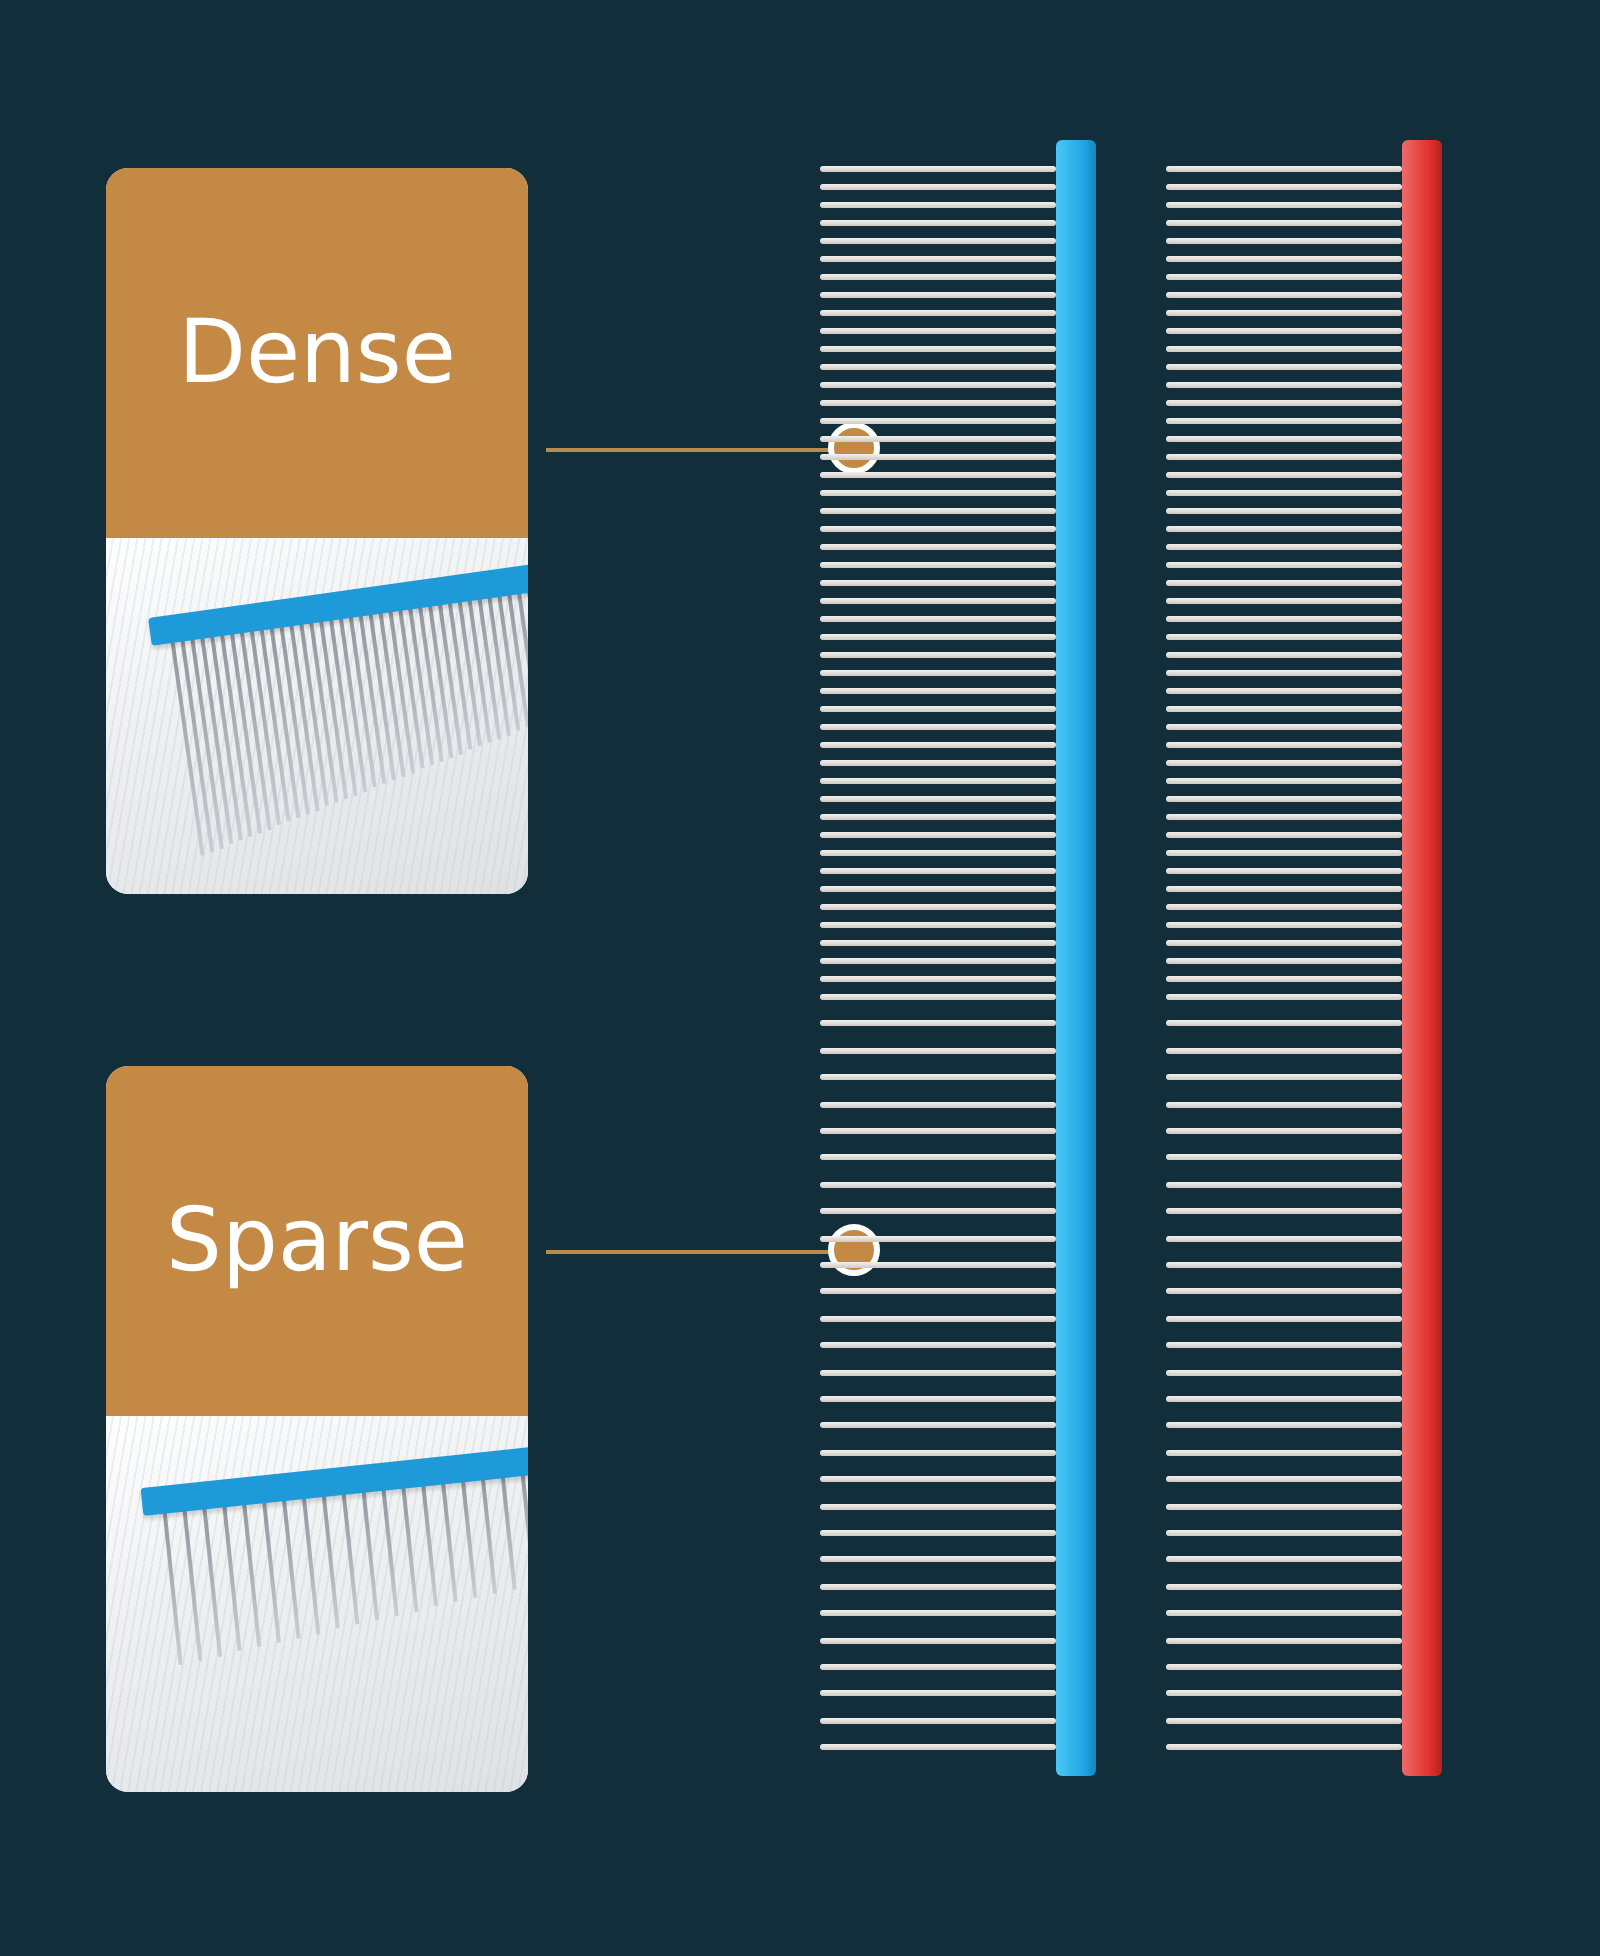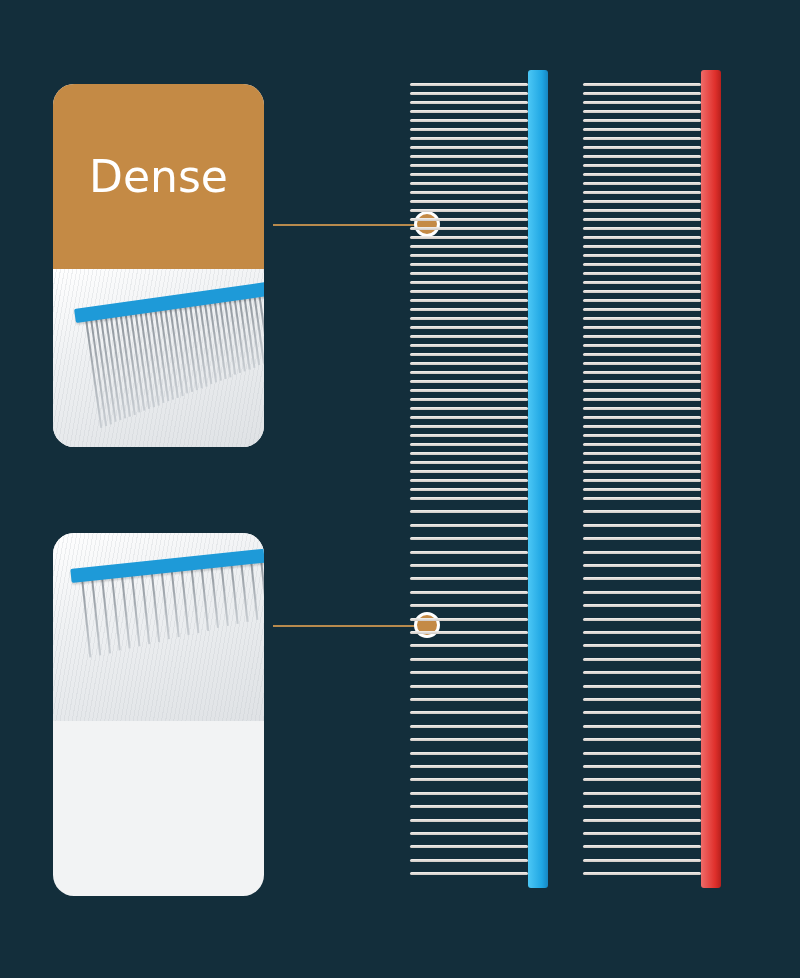--- a/index.html
+++ b/index.html
@@ -1,17 +1,17 @@
 <!DOCTYPE html>
 <html><head>
 <meta charset="utf-8">
 <style>
   html,body{margin:0;padding:0;}
   body{width:800px;height:978px;background:#132e3b;position:relative;overflow:hidden;font-family:"DejaVu Sans",sans-serif;}
-  .card{position:absolute;left:53px;width:211px;border-radius:21px;overflow:hidden;background:#f2f3f4;}
+  .card{position:absolute;left:53px;width:211px;border-radius:11px;overflow:hidden;background:#f2f3f4;}
   .card .label{background:#c48a45;color:#fff;display:flex;align-items:center;justify-content:center;font-size:44px;font-weight:500;letter-spacing:0px;}
   .card .photo{position:relative;background:linear-gradient(160deg,#ffffff 0%,#eef0f2 40%,#dfe2e5 100%);overflow:hidden;}
   .fur{position:absolute;inset:0;background:repeating-linear-gradient(100deg,rgba(255,255,255,0) 0 3px,rgba(190,195,200,0.25) 3px 4px);}
   .mini-bar{position:absolute;height:14px;background:#1e9ad8;border-radius:2px;transform-origin:left center;box-shadow:0 2px 2px rgba(0,0,0,0.15);}
   .mini-teeth{position:absolute;transform-origin:left top;}
   .mini-tooth{position:absolute;top:0;width:2px;background:linear-gradient(#8e959c,#c9ced3);}
   .callout-line{position:absolute;height:2px;background:#b88a4d;}
   .callout-dot{position:absolute;width:20px;height:20px;border-radius:50%;background:#c48a45;border:3px solid #fff;}
   .comb{position:absolute;top:70px;}
   .spine{position:absolute;width:20px;border-radius:3px;}
@@ -61,20 +61,21 @@
         <div class="mini-tooth" style="left: 165px; height: 70.4px;"></div>
         <div class="mini-tooth" style="left: 170px; height: 69.2px;"></div>
         <div class="mini-tooth" style="left: 175px; height: 68px;"></div>
         <div class="mini-tooth" style="left: 180px; height: 66.8px;"></div>
       </div>
     <div class="mini-bar" style="left:22px;top:40px;width:210px;transform:rotate(-8deg);"></div>
   </div>
 </div>
 
 <div class="card" style="top:533px;height:363px;">
+  <div class="label" style="height:175px;">Sparse</div>
   <div class="photo" style="height:188px;">
     <div class="fur"></div>
     <div class="mini-teeth" id="sparseTeeth" style="left:28px;top:45px;transform:rotate(-6deg);">
         <div class="mini-tooth" style="left: 0px; height: 80px;"></div>
         <div class="mini-tooth" style="left: 10px; height: 78.8px;"></div>
         <div class="mini-tooth" style="left: 20px; height: 77.6px;"></div>
         <div class="mini-tooth" style="left: 30px; height: 76.4px;"></div>
         <div class="mini-tooth" style="left: 40px; height: 75.2px;"></div>
         <div class="mini-tooth" style="left: 50px; height: 74px;"></div>
         <div class="mini-tooth" style="left: 60px; height: 72.8px;"></div>

